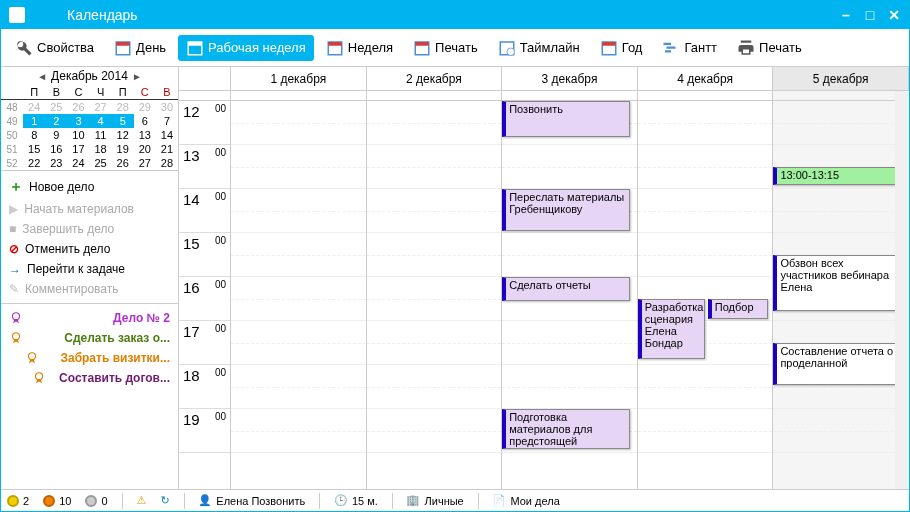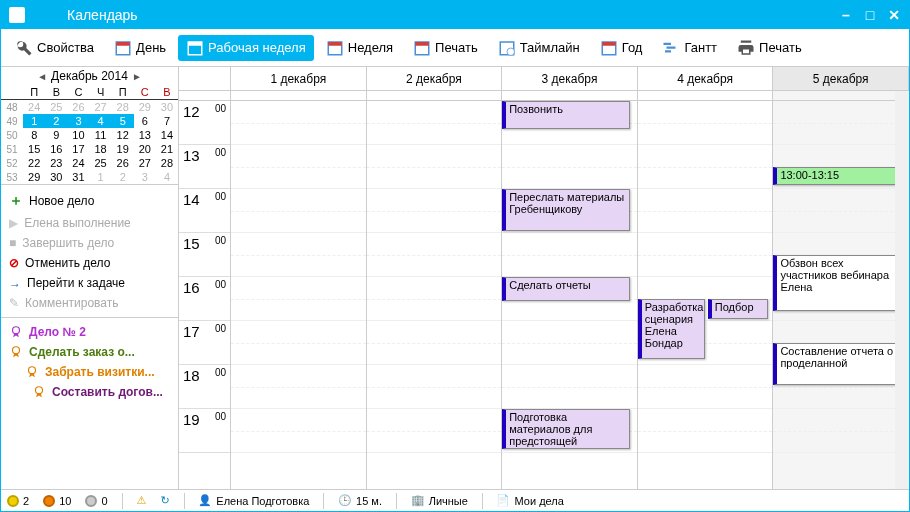--- a/index.html
+++ b/index.html
@@ -23,21 +23,21 @@
   .mini-cal th, .mini-cal td { text-align: center; padding: 1px 2px; width: 20px; }
   .mini-cal th { border-bottom: 1px solid #333; font-weight: normal; }
   .mini-cal th.weekend { color: #b00; }
   .mini-cal .week-no { color: #999; font-size: 10px; }
   .mini-cal td.sel { background: #00b4f0; color: #fff; }
   .mini-cal td.other { color: #bbb; }
   .actions { border-top: 1px solid #ccc; padding: 4px 0; }
   .action-item { display: flex; align-items: center; gap: 6px; padding: 3px 8px; font-size: 12px; cursor: pointer; }
   .action-item.disabled { color: #aaa; }
   .pinned { border-top: 1px solid #ccc; padding: 4px 0; overflow: hidden; }
-  .pinned-item { display: flex; align-items: center; gap: 6px; padding: 3px 8px; font-size: 12px; font-weight: bold; cursor: pointer; white-space: nowrap; overflow: hidden; text-overflow: ellipsis; }
+  .pinned-item { display: flex; align-items: center; gap: 6px; padding: 3px 8px; font-size: 12px; font-weight: bold; cursor: pointer; white-space: nowrap; overflow: hidden; text-overflow: ellipsis; justify-content: space-between; }
   .pin-ico { width:14px; height:14px; flex-shrink:0; }
   .main { flex: 1; display: flex; flex-direction: column; overflow: hidden; position: relative; }
   .day-header { height: 24px; display: flex; border-bottom: 1px solid #ccc; }
   .time-col-head { width: 52px; border-right: 1px solid #ccc; }
   .day-head { flex: 1; border-right: 1px solid #ccc; text-align: center; font-size: 12px; line-height: 24px; }
   .day-head.today { background: #e8e8e8; }
   .grid-body { flex: 1; display: flex; overflow-y: auto; overflow-x: hidden; position: relative; }
   .time-col { width: 52px; border-right: 1px solid #ccc; }
   .time-slot { height: 44px; border-bottom: 1px solid #ddd; position: relative; font-size: 12px; }
   .all-day-row { height: 10px; border-bottom: 1px solid #ccc; }
@@ -220,41 +220,31 @@
             <tr>
               <td class="week-no">52</td>
               <td class="">22</td>
               <td class="">23</td>
               <td class="">24</td>
               <td class="">25</td>
               <td class="">26</td>
               <td class="">27</td>
               <td class="">28</td>
             </tr>
-            <tr>
-              <td class="week-no">53</td>
-              <td class="">29</td>
-              <td class="">30</td>
-              <td class="">31</td>
-              <td class="other">1</td>
-              <td class="other">2</td>
-              <td class="other">3</td>
-              <td class="other">4</td>
-            </tr>
           </tbody>
       </table>
 
       <div class="actions">
         <div class="action-item">
             <span style="color:#1a8f1a;font-weight:bold;font-size:14px;">＋</span>
             <span>Новое дело</span>
           </div>
         <div class="action-item disabled">
             <span style="color:#ccc;">▶</span>
-            <span>Елена выполнение</span>
+            <span>Начать материалов</span>
           </div>
         <div class="action-item disabled">
             <span style="color:#bbb;">■</span>
             <span>Завершить дело</span>
           </div>
         <div class="action-item">
             <span style="color:#d00;font-weight:bold;">⊘</span>
             <span>Отменить дело</span>
           </div>
         <div class="action-item">
@@ -372,21 +362,21 @@
             <div class="day-col">
               <div class="all-day-row"></div>
               <div class="day-slot"></div>
               <div class="day-slot"></div>
               <div class="day-slot"></div>
               <div class="day-slot"></div>
               <div class="day-slot"></div>
               <div class="day-slot"></div>
               <div class="day-slot"></div>
               <div class="day-slot"></div>
-              <div class="event ev-purple" style="top: 10px; height: 28px; left: 0%; width: 95%;">Позвонить</div>
+              <div class="event ev-purple" style="top: 10px; height: 36px; left: 0%; width: 95%;">Позвонить</div>
               <div class="event ev-purple" style="top: 98px; height: 42px; left: 0%; width: 95%;">Переслать материалы Гребенщикову</div>
               <div class="event ev-purple" style="top: 186px; height: 24px; left: 0%; width: 95%;">Сделать отчеты</div>
               <div class="event ev-purple" style="top: 318px; height: 40px; left: 0%; width: 95%;">Подготовка материалов для предстоящей</div>
             </div>
             <div class="day-col">
               <div class="all-day-row"></div>
               <div class="day-slot"></div>
               <div class="day-slot"></div>
               <div class="day-slot"></div>
               <div class="day-slot"></div>
@@ -433,21 +423,21 @@
     <span class="sep"></span>
     <div class="status-item">
         <span style="color:#e0a000;">⚠</span>
       </div>
     <div class="status-item">
         <span style="color:#0080c0;">↻</span>
       </div>
     <span class="sep"></span>
     <div class="status-item">
         <span style="color:#0060c0;">👤</span>
-        <span>Елена Подготовка</span>
+        <span>Елена Позвонить</span>
       </div>
     <span class="sep"></span>
     <div class="status-item">
         <span>🕒</span>
         <span>15 м.</span>
       </div>
     <span class="sep"></span>
     <div class="status-item">
         <span style="color:#0060c0;">🏢</span>
         <span>Личные</span>

